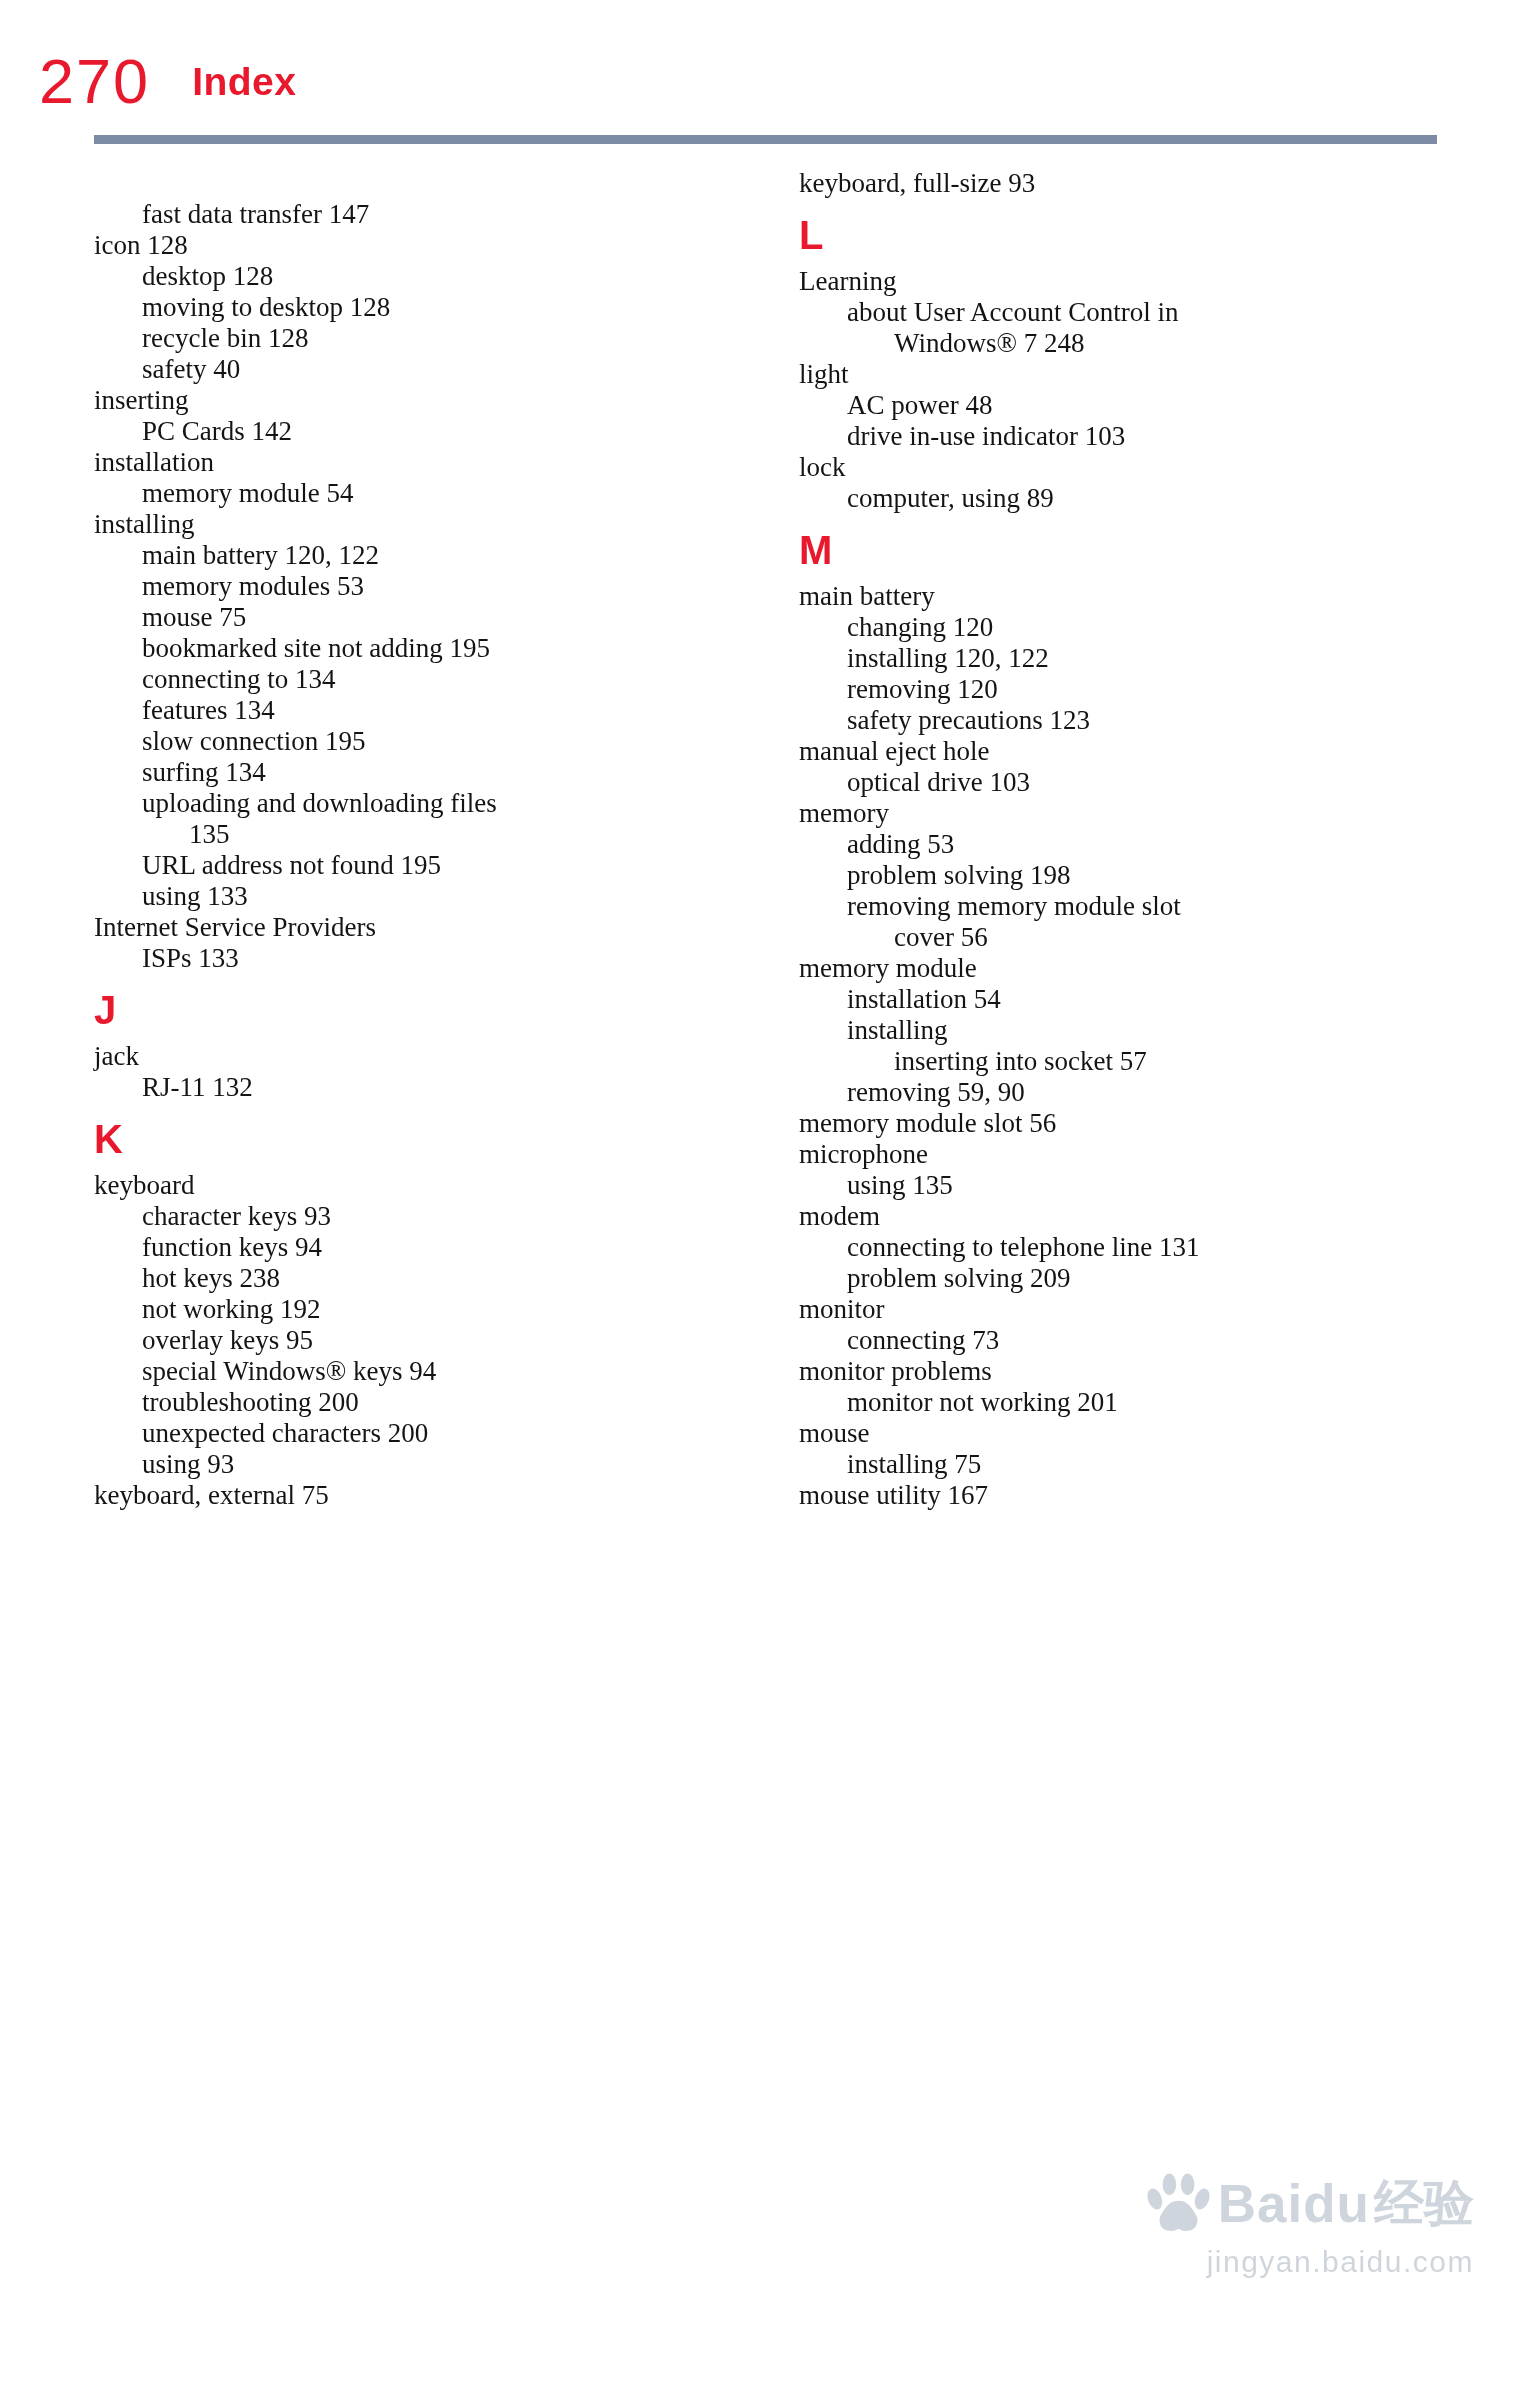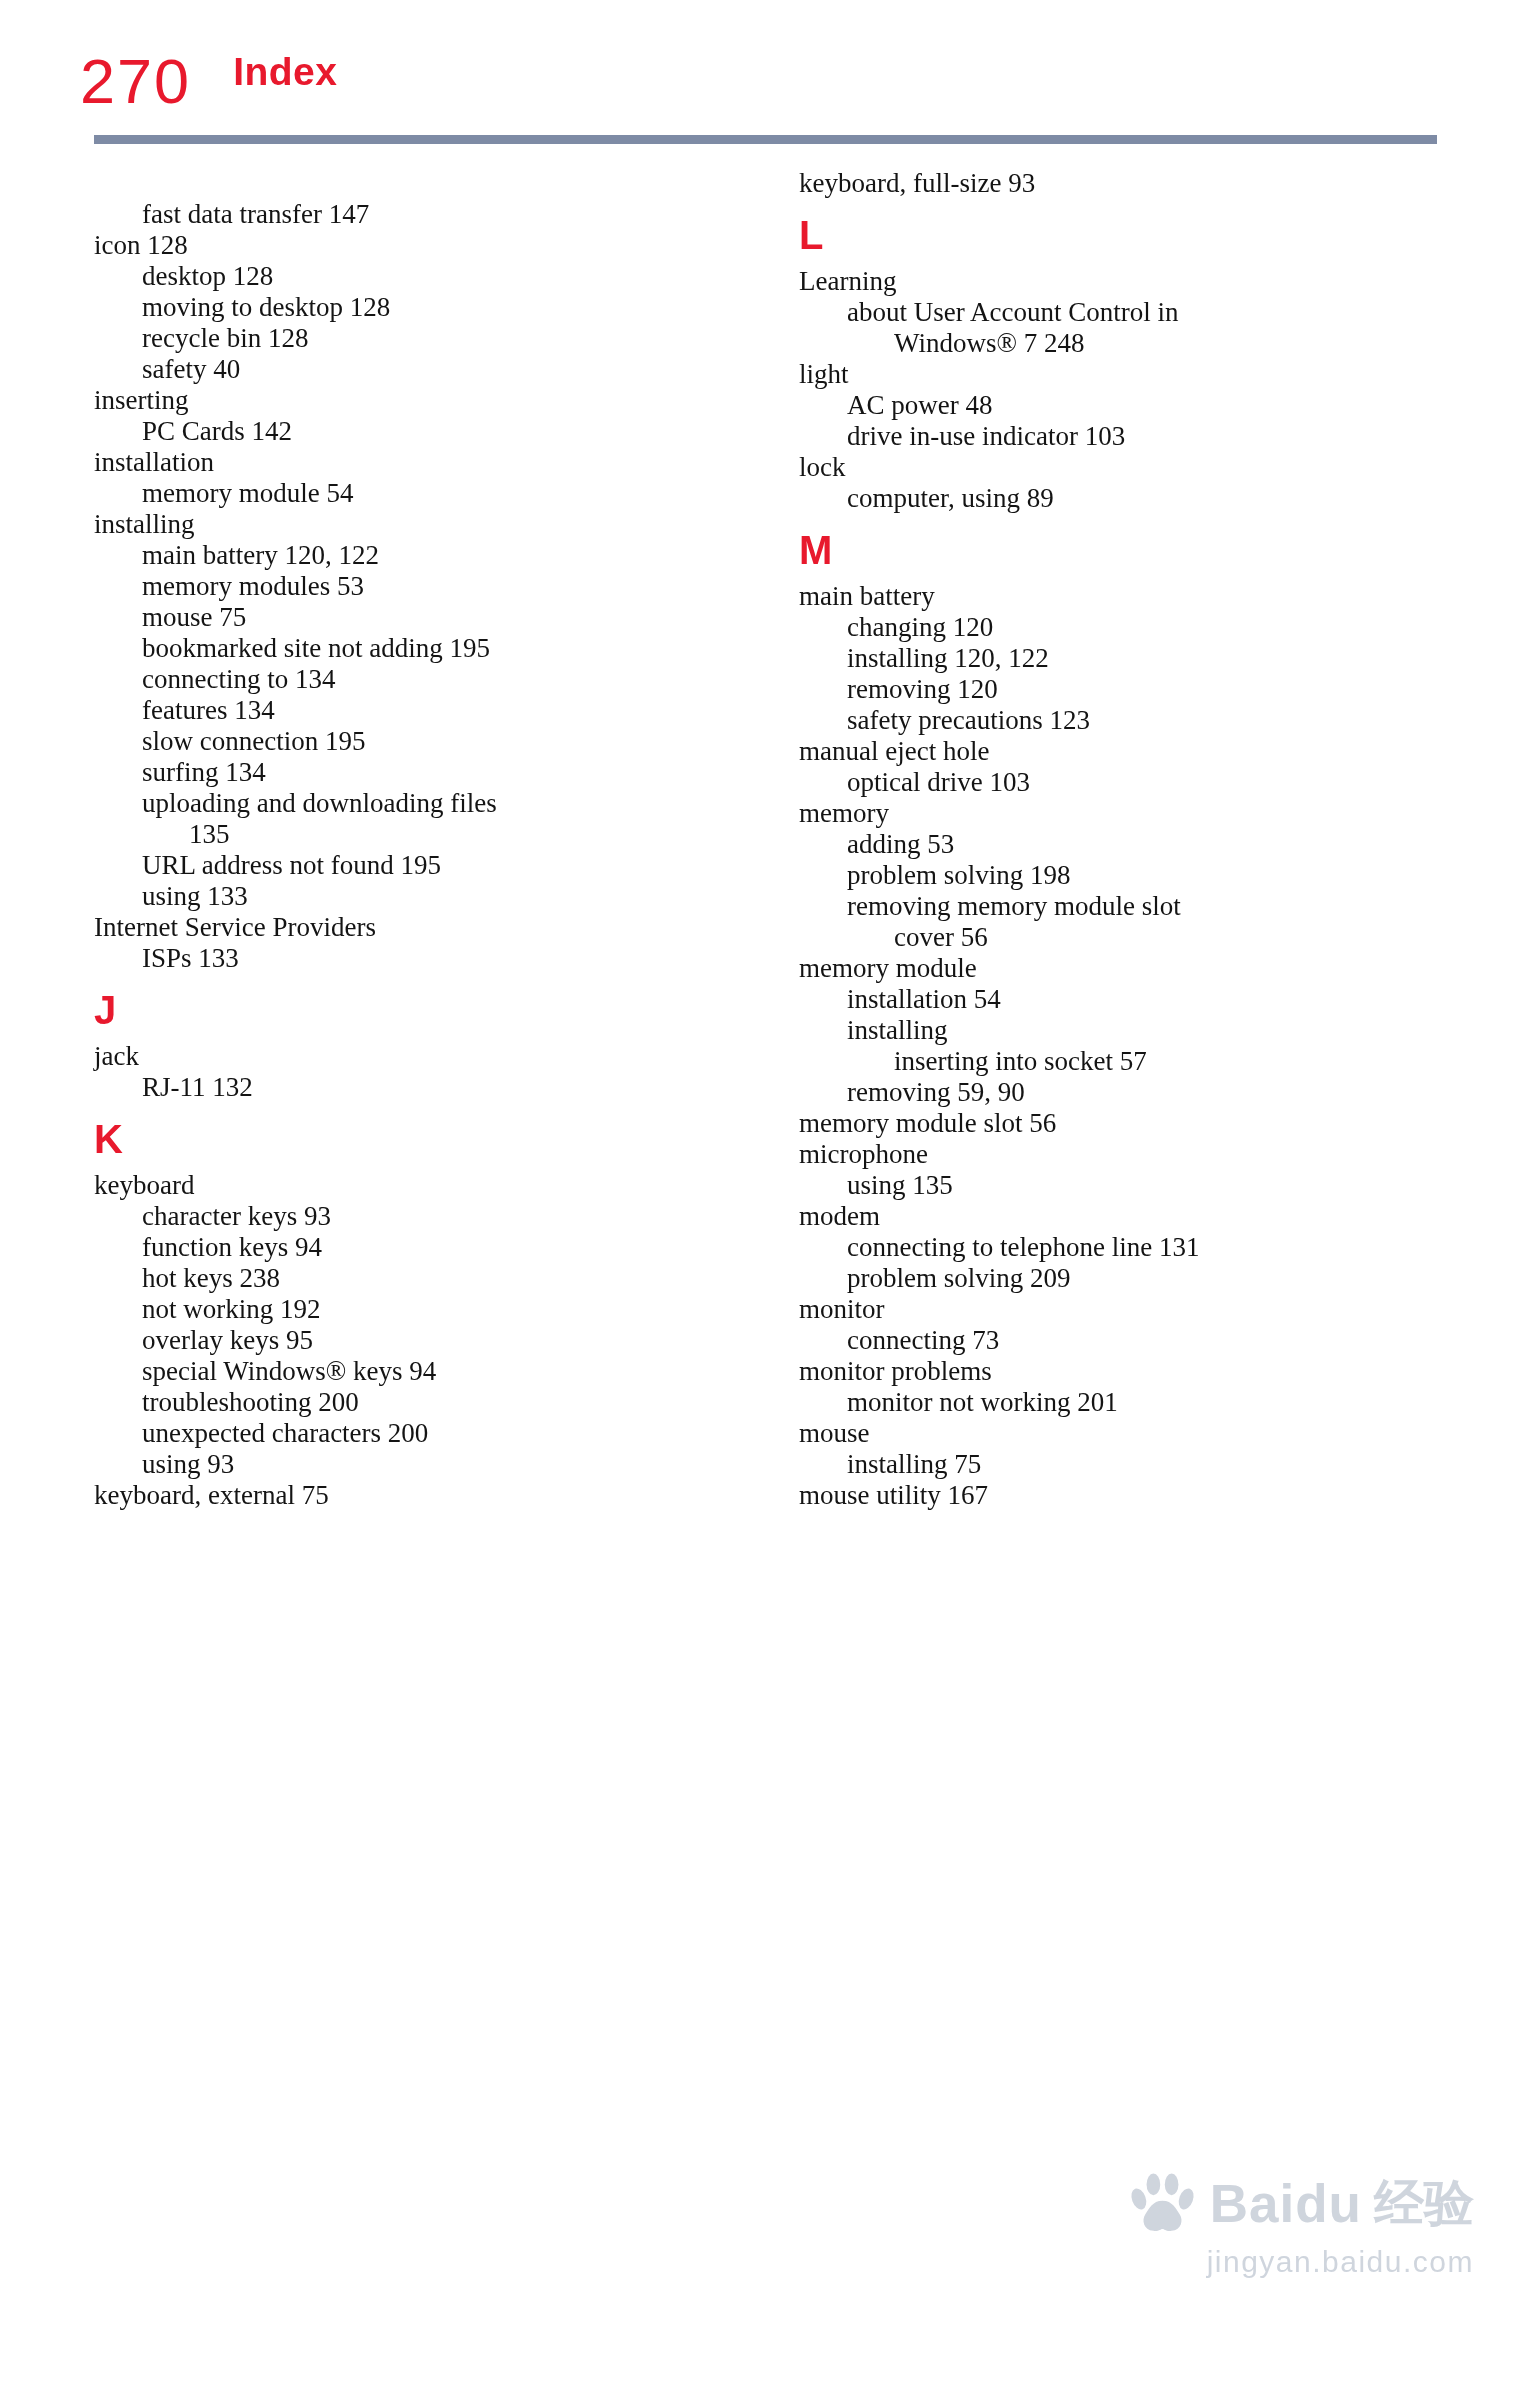--- a/index.html
+++ b/index.html
@@ -9,22 +9,22 @@
     --wm:#cdd3dc;
   }
   *{box-sizing:border-box;}
   html,body{margin:0;padding:0;}
   body{
     width:1533px;height:2388px;background:#ffffff;position:relative;overflow:hidden;
     font-family:"Liberation Serif", serif;color:var(--ink);
   }
   .page{position:absolute;inset:0;}
   header.page-header{
-    display:flex;align-items:flex-start;gap:42px;
-    padding:50px 0 0 80px;
+    display:flex;align-items:center;gap:42px;
+    padding:50px 0 0 39px;
   }
   .page-number{
     font-family:"Liberation Sans", sans-serif;
     font-size:63px;line-height:63px;color:var(--red);font-weight:400;letter-spacing:2px;
   }
   .page-title{
     font-family:"Liberation Sans", sans-serif;
     font-size:39px;font-weight:700;color:var(--red);letter-spacing:0.5px;
   }
   .divider{
@@ -45,21 +45,21 @@
   .page-ref{white-space:pre;}
   .section-letter{
     font-family:"Liberation Sans", sans-serif;
     font-weight:700;color:var(--red);
     font-size:40px;line-height:43px;margin:15px 0 9px 0;
   }
   .watermark{
     position:absolute;right:59px;top:2170px;text-align:right;
     color:var(--wm);font-family:"Liberation Sans", sans-serif;opacity:0.95;
   }
-  .wm-row{display:flex;align-items:center;justify-content:flex-end;gap:12px;}
+  .wm-row{display:flex;align-items:center;justify-content:flex-end;gap:4px;}
   .wm-paw{width:71px;height:65px;flex:0 0 auto;}
   .wm-brand{font-size:53px;font-weight:700;letter-spacing:1px;}
   .wm-cn{font-size:50px;font-weight:700;}
   .wm-url{font-size:30px;margin-top:8px;letter-spacing:1.5px;}
 </style>
 </head>
 <body>
 
 <div class="page">
 

